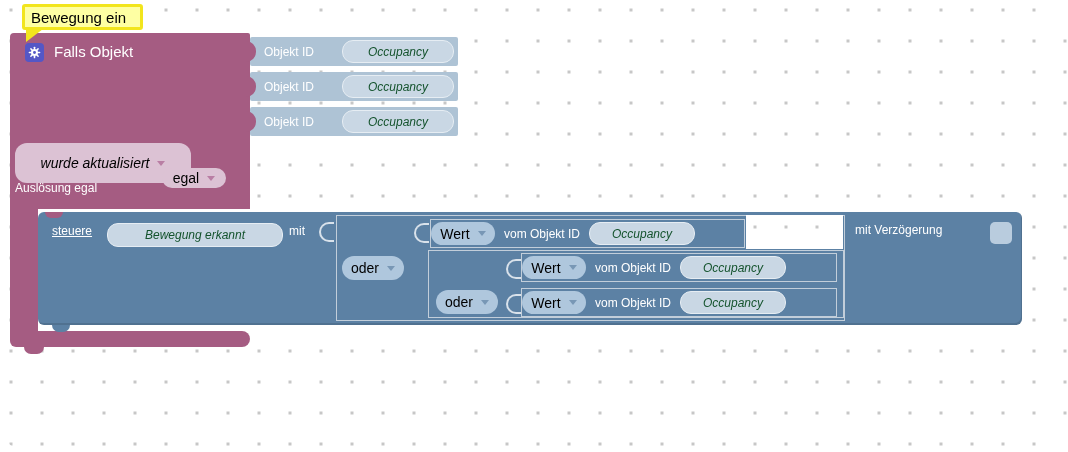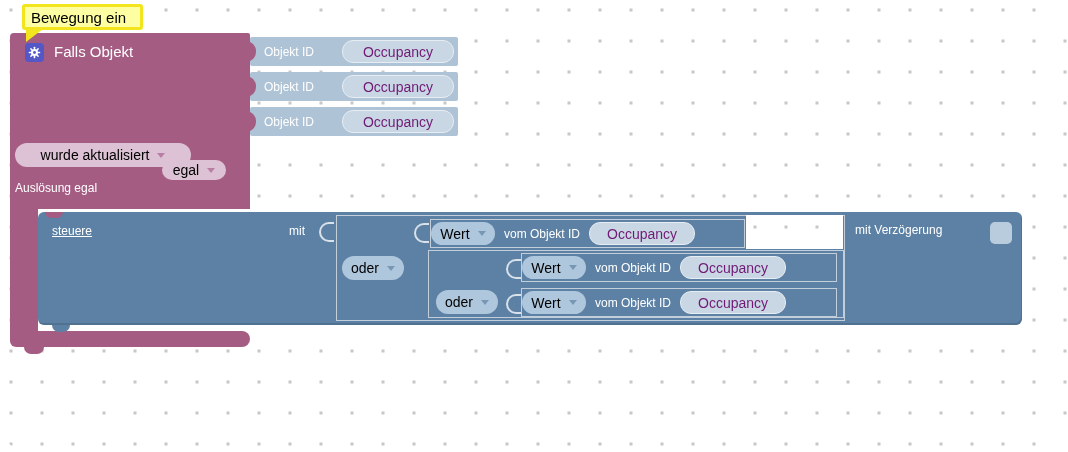--- a/index.html
+++ b/index.html
@@ -25,23 +25,23 @@
   .trig-wall{left:10px;top:209px;width:28px;height:122px;}
   .trig-foot{left:10px;top:331px;width:240px;height:16px;border-radius:0 8px 8px 6px;}
   .trig-bump{left:24px;top:347px;width:20px;height:7px;border-radius:0 0 7px 7px;}
   .gear-btn{left:25px;top:43px;width:19px;height:19px;background:#5457c6;border-radius:4px;
     display:flex;align-items:center;justify-content:center;}
   
   .shadow-row{width:208px;height:29px;background:#aec3d5;border-radius:2px;
     display:flex;align-items:center;padding:0 4px 0 14px;box-sizing:border-box;
     justify-content:space-between;}
   .tab{width:12px;height:21px;background:#a55c82;border-radius:0 10px 10px 0;}
-  .field{background:#c9d7e4;border:1px solid #e6edf3;border-radius:11px;color:#701a75;
-    font-size:14px;display:flex;align-items:center;justify-content:center;
-    box-sizing:border-box;white-space:nowrap;}
+  .field{background:#c9d7e4;border:1px solid #e6edf3;border-radius:11px;color:#14532d;
+    font-size:12px;display:flex;align-items:center;justify-content:center;
+    box-sizing:border-box;white-space:nowrap;font-style:italic;}
   .dd{border-radius:12px;color:#000;font-size:14px;display:flex;align-items:center;
     justify-content:center;box-sizing:border-box;white-space:nowrap;}
   .dd-pink{background:#dcc2d4;}
   .dd-blue{background:#afc7dd;}
   .arr{width:0;height:0;border-left:4px solid transparent;border-right:4px solid transparent;
     border-top:5px solid #b97ea4;margin-left:8px;}
   .arr-blue{border-top-color:#7897b5;}
   
   .ctl{background:#5c81a4;}
   .ctl-body{left:38px;top:212px;width:984px;height:113px;border-radius:6px;
@@ -102,36 +102,37 @@
     <span class="field" style="width:112px;height:23px;">Occupancy</span>
   </div>
   <div class="abs shadow-row" style="left:250px;top:107px;">
     <span class="wlbl">Objekt ID</span>
     <span class="field" style="width:112px;height:23px;">Occupancy</span>
   </div>
   <div class="abs tab" style="left:244px;top:41px;"></div>
   <div class="abs tab" style="left:244px;top:76px;"></div>
   <div class="abs tab" style="left:244px;top:111px;"></div>
 
-  <div class="abs dd dd-pink" style="left:15px;top:143px;width:176px;height:24px;">
+  <div class="abs dd dd-pink" style="left:15px;top:143px;width:176px;height:40px;font-style:italic;">
     <span>wurde aktualisiert</span>
     <span class="arr"></span>
   </div>
 
   <div class="abs wlbl" style="left:15px;top:181px;">Auslösung egal</div>
-  <div class="abs dd dd-pink" style="left:162px;top:160px;width:64px;height:20px;">
+  <div class="abs dd dd-pink" style="left:162px;top:168px;width:64px;height:20px;">
     <span>egal</span>
     <span class="arr"></span>
   </div>
 
   <div class="abs ctl ctl-body"></div>
   <div class="abs stmt-notch"></div>
   <div class="abs ctl ctl-bump"></div>
 
   <div class="abs wlbl z6" style="left:52px;top:224px;text-decoration:underline;">steuere</div>
+  <div class="abs field z6" style="left:107px;top:223px;width:176px;height:24px;">Bewegung erkannt</div>
   <div class="abs wlbl z6" style="left:289px;top:224px;">mit</div>
   <div class="abs socket" style="left:319px;top:222px;"></div>
 
   <div class="abs logic" style="left:336px;top:215px;width:509px;height:106px;"></div>
   <div class="abs socket" style="left:414px;top:223px;"></div>
   <div class="abs dd dd-blue z6" style="left:342px;top:256px;width:62px;height:24px;">
     <span>oder</span>
     <span class="arr arr-blue"></span>
   </div>
 

